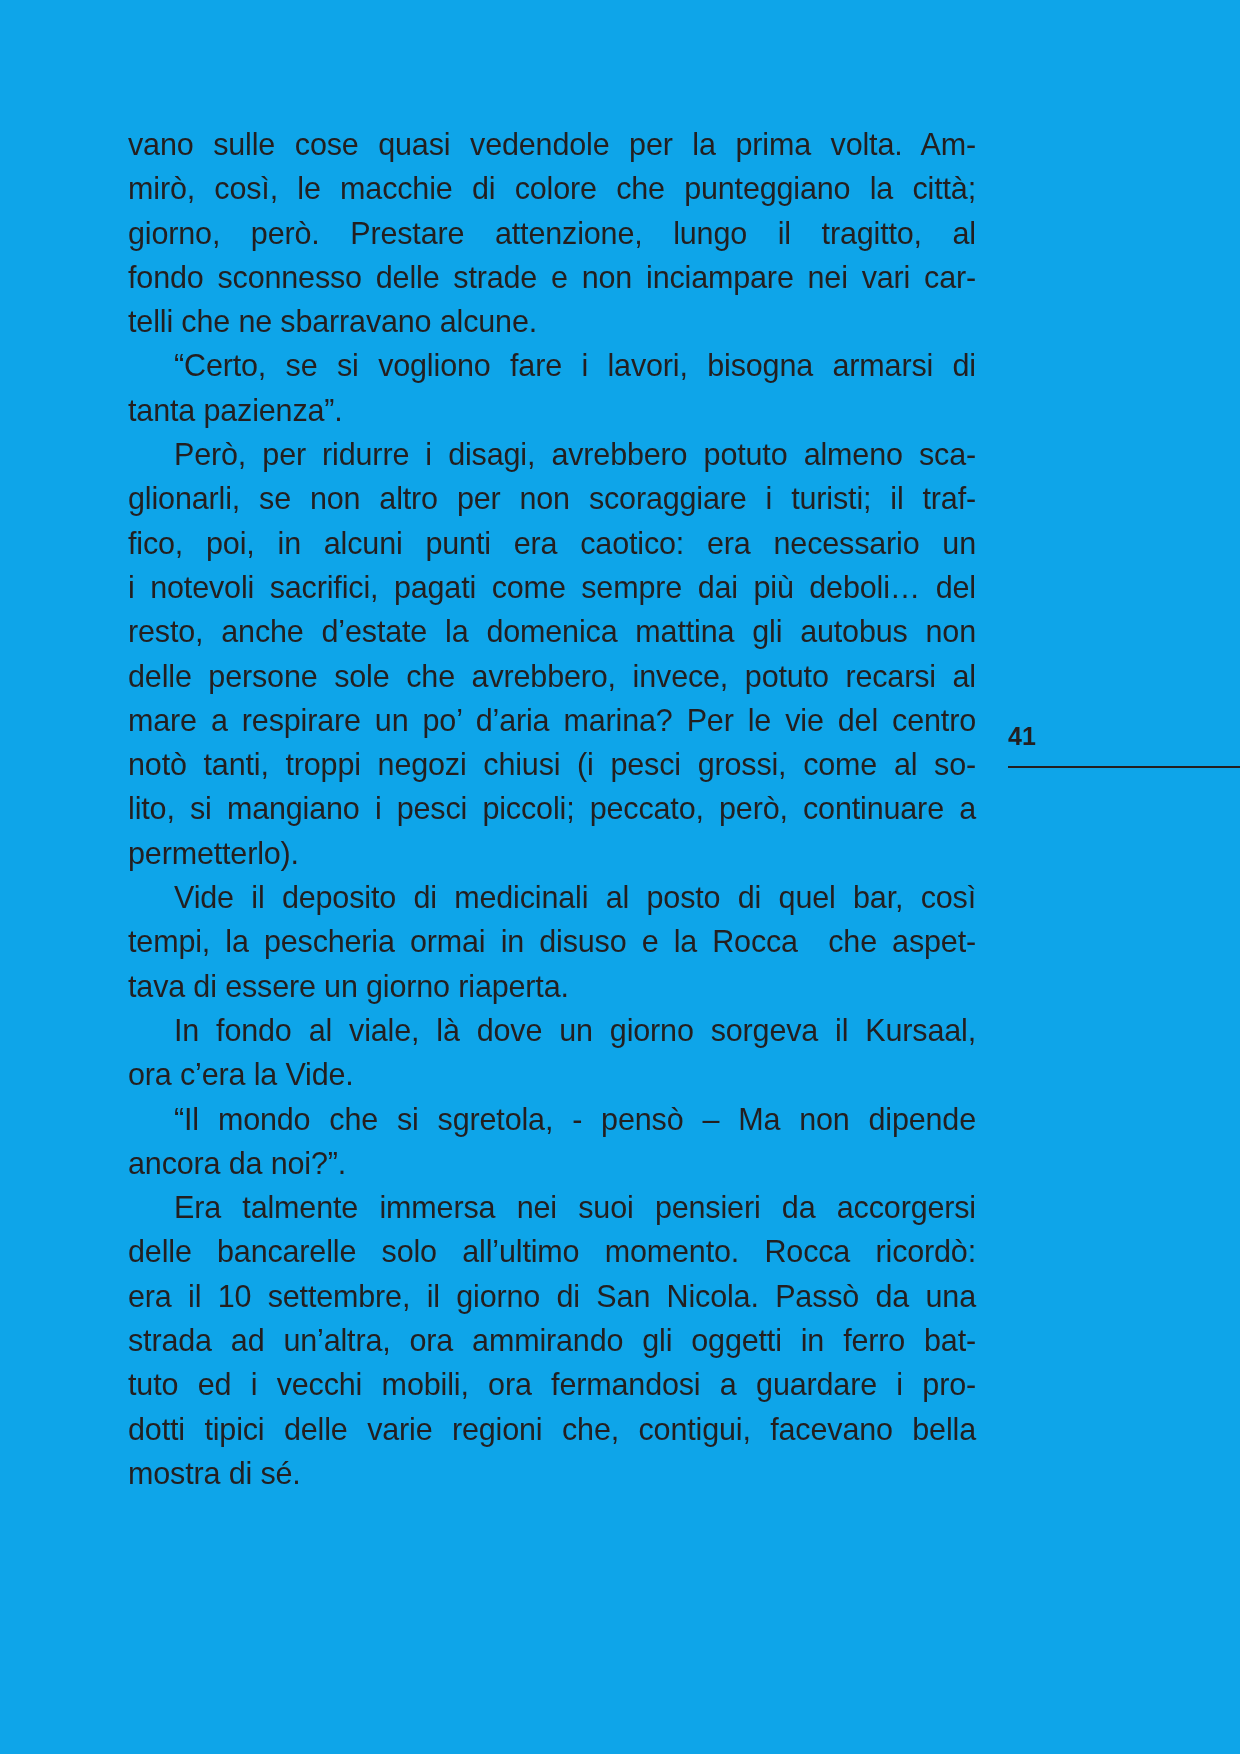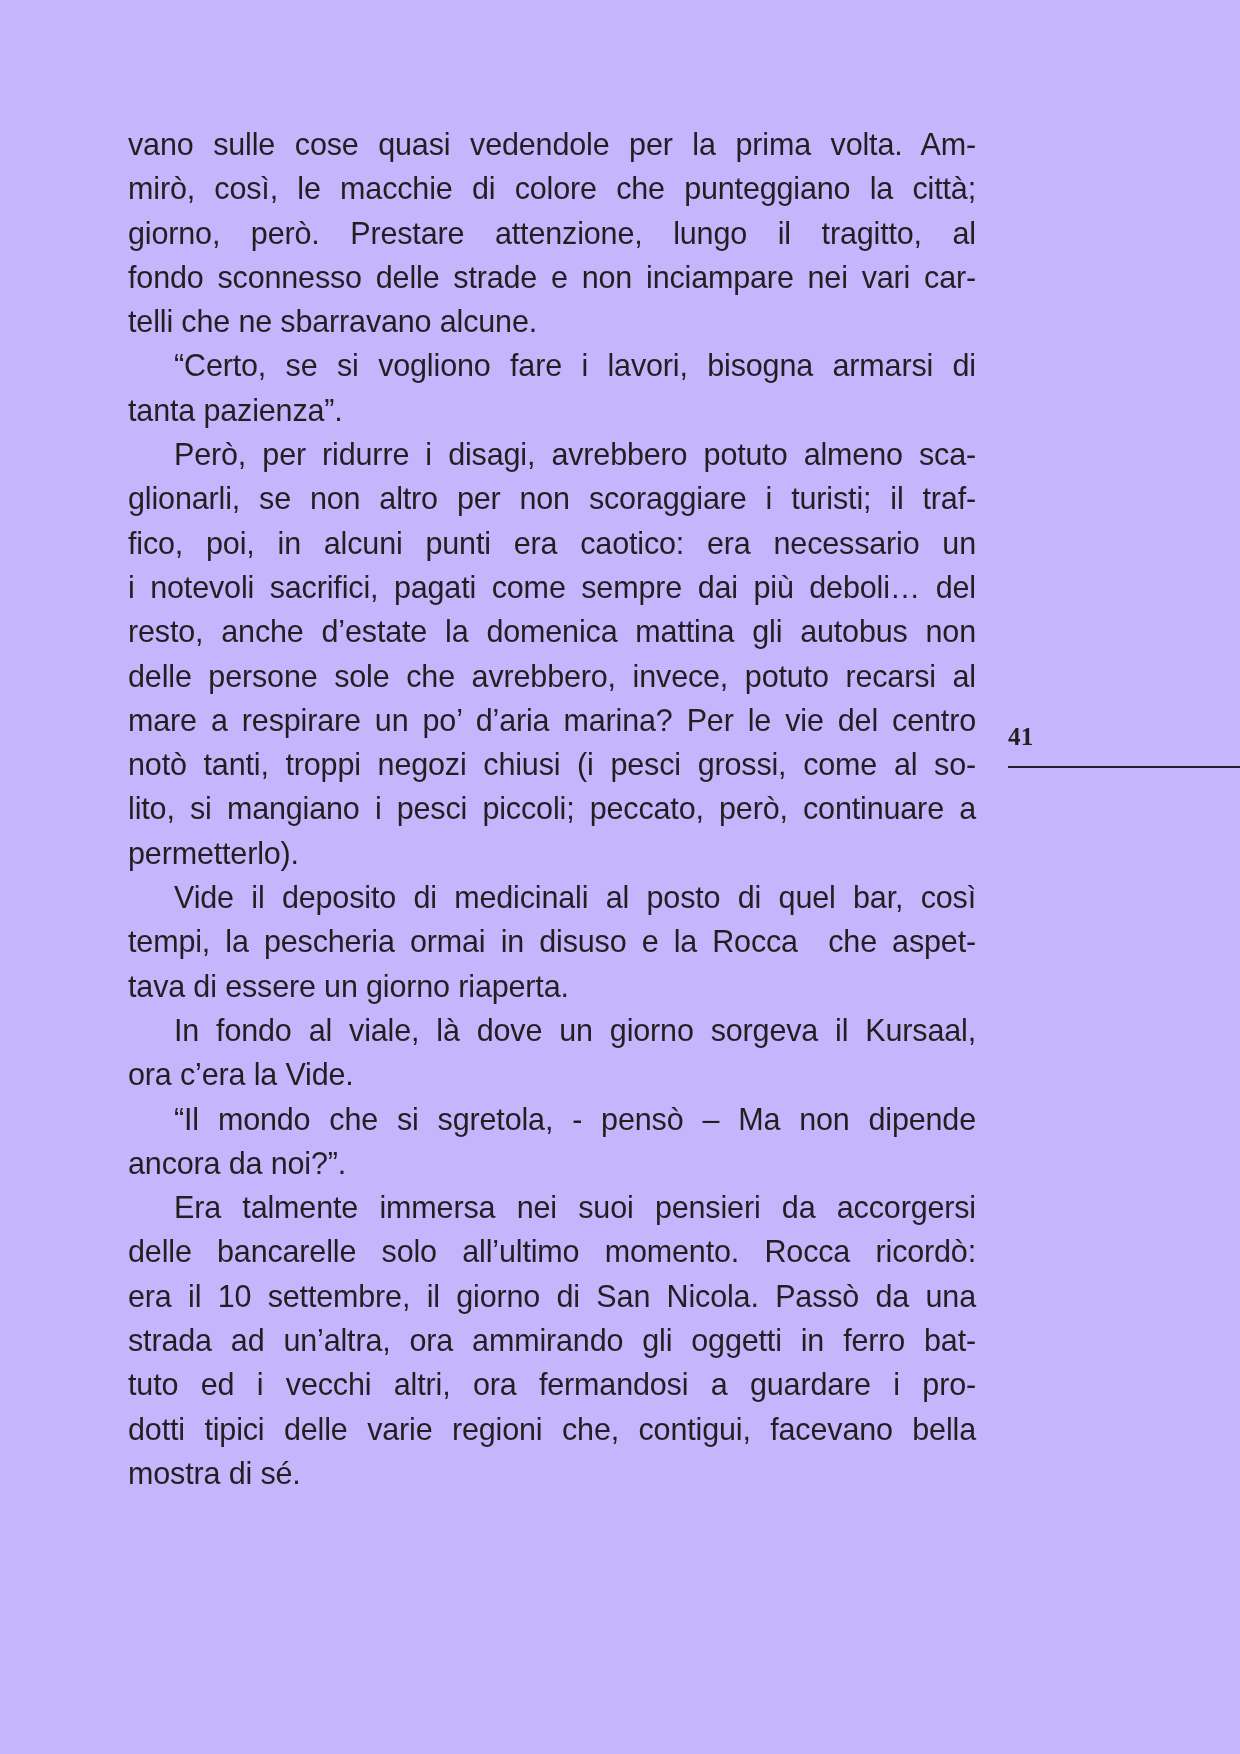--- a/index.html
+++ b/index.html
@@ -9,21 +9,21 @@
     background: #ffffff;
   }
   body {
     font-family: "Liberation Sans", "DejaVu Sans", sans-serif;
     color: #231f20;
   }
   .page {
     position: relative;
     width: 1240px;
     height: 1754px;
-    background: #c4b5fd;
+    background: #0ea5e9;
     overflow: hidden;
     box-sizing: border-box;
   }
   .text-column {
     position: absolute;
     left: 128px;
     top: 122px;
     width: 848px;
   }
   .para {
@@ -53,21 +53,20 @@
     display: inline-block;
     width: 46px;
   }
 
   
   .folio {
     position: absolute;
     left: 1008px;
     top: 724px;
     width: 110px;
-    font-family: Liberation Serif, serif;
   }
   .folio-number {
     font-size: 25px;
     font-weight: bold;
     color: #231f20;
     line-height: 1;
     letter-spacing: 0.2px;
     display: block;
   }
   .folio-rule {
@@ -119,21 +118,21 @@
       </p>
       <p class="para">
         <span class="line"><span class="indent"></span><span>“Il mondo che si sgretola, - pensò – Ma non dipende</span></span>
         <span class="line last">ancora da noi?”.</span>
       </p>
       <p class="para">
         <span class="line"><span class="indent"></span><span>Era talmente immersa nei suoi pensieri da accorgersi</span></span>
         <span class="line">delle bancarelle solo all’ultimo momento. Rocca ricordò:</span>
         <span class="line">era il 10 settembre, il giorno di San Nicola. Passò da una</span>
         <span class="line">strada ad un’altra, ora ammirando gli oggetti in ferro bat-</span>
-        <span class="line">tuto ed i vecchi altri, ora fermandosi a guardare i pro-</span>
+        <span class="line">tuto ed i vecchi mobili, ora fermandosi a guardare i pro-</span>
         <span class="line">dotti tipici delle varie regioni che, contigui, facevano bella</span>
         <span class="line last">mostra di sé.</span>
       </p>
     </div>
 
   <div class="folio">
     <span class="folio-number">41</span>
   </div>
   <div class="folio-rule"></div>
 

